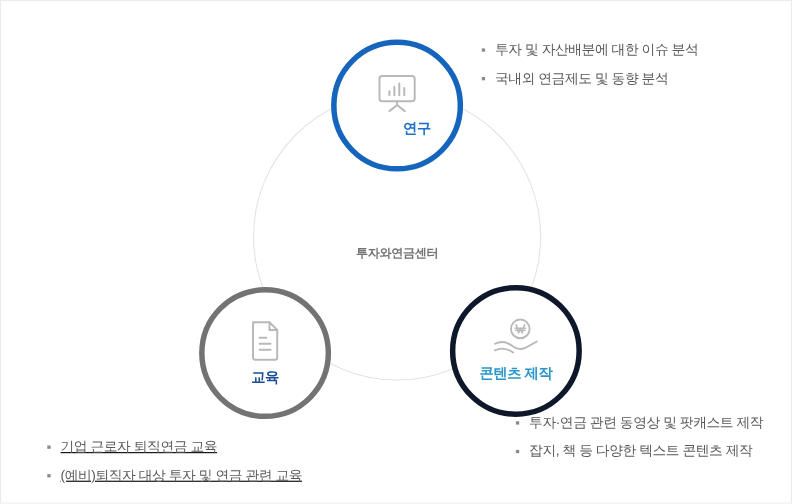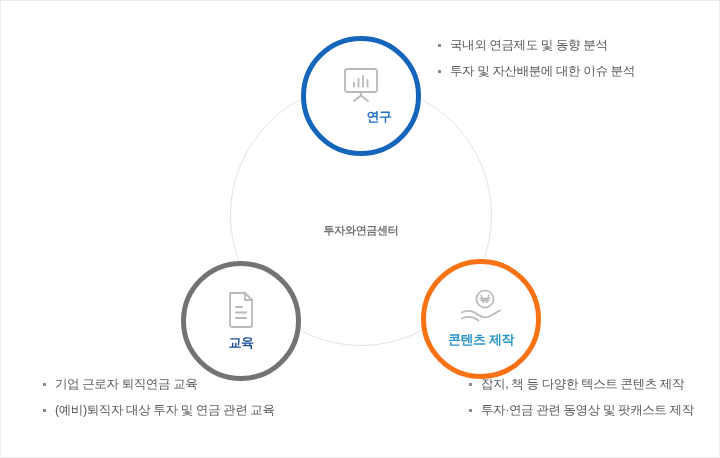--- a/index.html
+++ b/index.html
@@ -69,23 +69,23 @@
     left: 300px;
     top: 35px;
     border: 5px solid #1565bd;
   }
   .node-education {
     left: 180px;
     top: 260px;
     border: 5px solid #737373;
   }
   .node-content {
-    left: 420px;
+    left: 408px;
     top: 258px;
-    border: 5px solid #f97316;
+    border: 5px solid #0f172a;
   }
 
   .node-icon {
     display: block;
     line-height: 0;
     margin-bottom: 4px;
   }
   .node-icon svg {
     display: block;
   }
@@ -118,21 +118,21 @@
   .bullet-marker {
     width: 3px;
     height: 3px;
     background: #8a8a8c;
     margin-right: 9px;
     margin-top: 7px;
     flex: 0 0 auto;
   }
 
   .group-research  { left: 437px; top: 36px; }
-  .group-education { left: 42px;  top: 375px; }
+  .group-education { left: 42px;  top: 397px; text-decoration: underline; }
   .group-content   { left: 468px; top: 375px; }
 </style>
 </head>
 <body>
 
 <div id="diagram-root">
 
   <div class="connector-ring"></div>
 
   <div class="center-label">투자와연금센터</div>
@@ -148,25 +148,25 @@
         <line x1="22" y1="20.5" x2="22" y2="10"></line>
         <line x1="26.5" y1="20.5" x2="26.5" y2="14"></line>
       </svg>
     </span>
     <span class="node-label">연구</span>
   </div>
 
   <div class="bullet-group group-research">
     <div class="bullet-item">
       <span class="bullet-marker"></span>
+      <span>투자 및 자산배분에 대한 이슈 분석</span>
+    </div>
+    <div class="bullet-item">
+      <span class="bullet-marker"></span>
       <span>국내외 연금제도 및 동향 분석</span>
-    </div>
-    <div class="bullet-item">
-      <span class="bullet-marker"></span>
-      <span>투자 및 자산배분에 대한 이슈 분석</span>
     </div>
   </div>
 
   <div class="node node-education">
     <span class="node-icon">
       <svg width="34" height="40" viewBox="0 0 34 40" fill="none" stroke="#b9b9bb" stroke-width="1.8" stroke-linecap="round" stroke-linejoin="round">
         <path d="M6 3 H21 L28 10 V35 A2 2 0 0 1 26 37 H8 A2 2 0 0 1 6 35 V5 A2 2 0 0 1 8 3 Z"></path>
         <path d="M21 3 V10 H28"></path>
         <line x1="12" y1="17" x2="18" y2="17"></line>
         <line x1="12" y1="22.5" x2="22" y2="22.5"></line>
@@ -197,21 +197,21 @@
         <path d="M3 23.5 C9 20.5 15 22.5 19.5 26 C23 28.6 27 29 31 27 L41 21.5"></path>
         <path d="M3 29.5 C9 26.5 15 28.5 19.5 31.5"></path>
       </svg>
     </span>
     <span class="node-label">콘텐츠 제작</span>
   </div>
 
   <div class="bullet-group group-content">
     <div class="bullet-item">
       <span class="bullet-marker"></span>
+      <span>투자·연금 관련 동영상 및 팟캐스트 제작</span>
+    </div>
+    <div class="bullet-item">
+      <span class="bullet-marker"></span>
       <span>잡지, 책 등 다양한 텍스트 콘텐츠 제작</span>
     </div>
-    <div class="bullet-item">
-      <span class="bullet-marker"></span>
-      <span>투자·연금 관련 동영상 및 팟캐스트 제작</span>
-    </div>
   </div>
 
 </div>
 
 </body></html>

